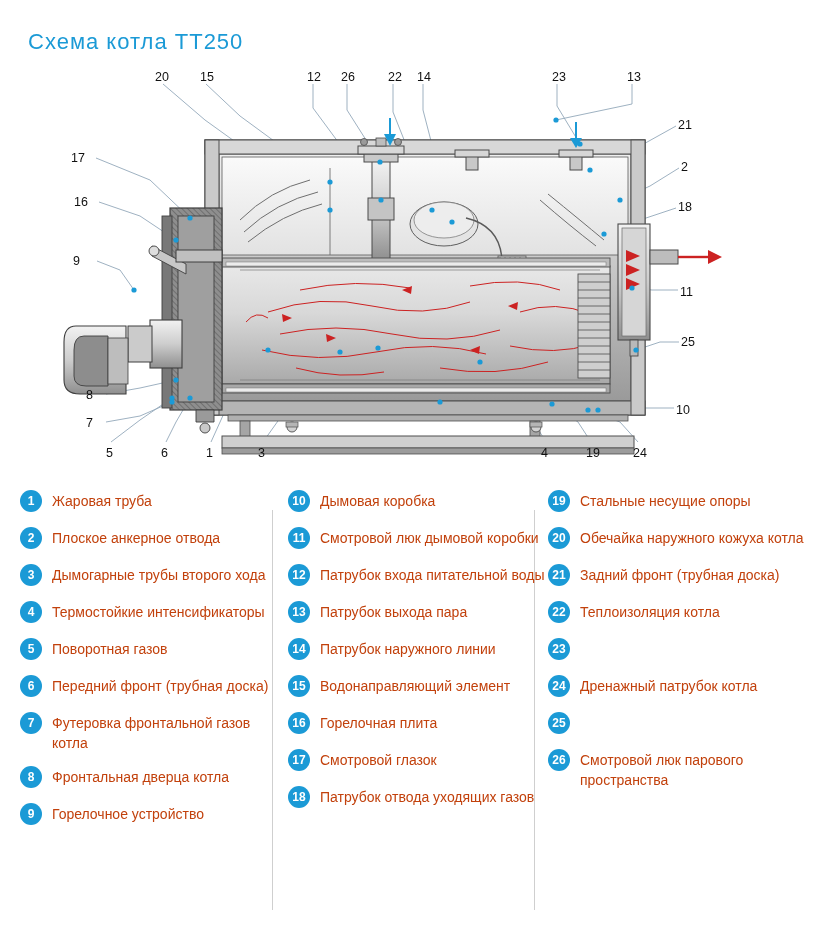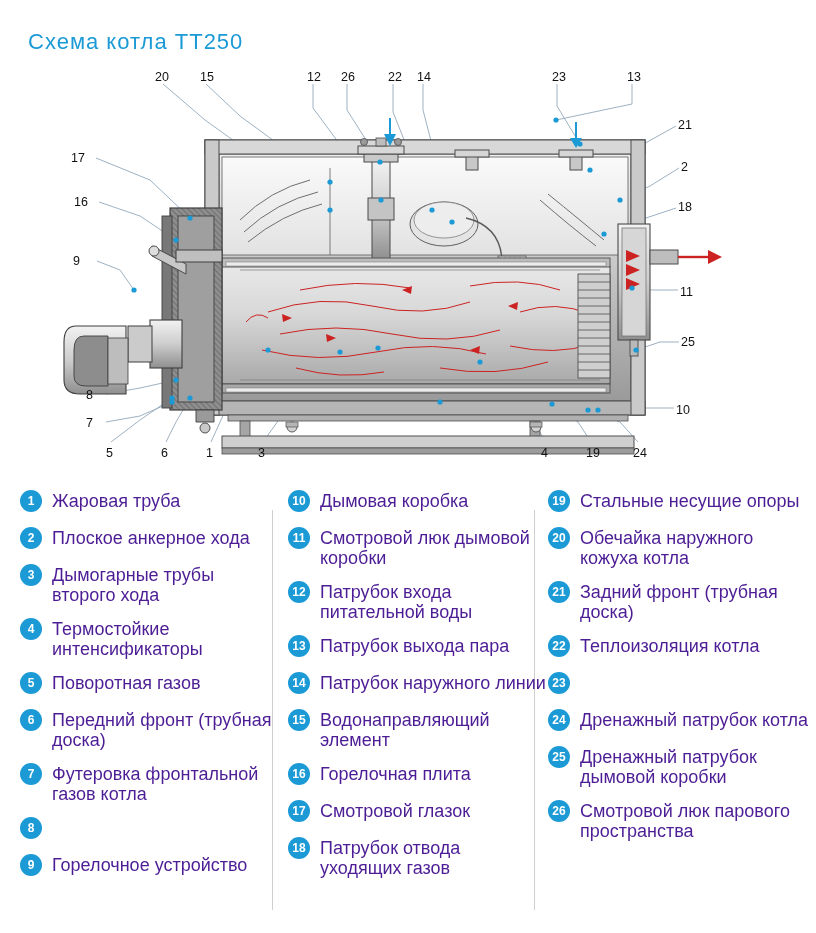--- a/index.html
+++ b/index.html
@@ -65,23 +65,23 @@
     background: #1b9ad6;
     color: #ffffff;
     font-size: 12px;
     font-weight: bold;
     line-height: 22px;
     text-align: center;
     margin-right: 10px;
     margin-top: 0px;
   }
   .legend-text {
-    font-size: 18px;
+    font-size: 14px;
     line-height: 20px;
-    color: #4c1d95;
+    color: #c2410c;
     padding-top: 1px;
   }
   .divider {
     position: absolute;
     top: 20px;
     width: 1px;
     background: #cfcfcf;
     height: 400px;
   }
   .div1 { left: 272px; }
@@ -375,21 +375,21 @@
     <div class="divider div1"></div>
     <div class="divider div2"></div>
 
     <div class="legend-col col1">
         <div class="legend-item">
           <span class="badge">1</span>
           <span class="legend-text">Жаровая труба</span>
         </div>
         <div class="legend-item">
           <span class="badge">2</span>
-          <span class="legend-text">Плоское анкерное хода</span>
+          <span class="legend-text">Плоское анкерное отвода</span>
         </div>
         <div class="legend-item">
           <span class="badge">3</span>
           <span class="legend-text">Дымогарные трубы второго хода</span>
         </div>
         <div class="legend-item">
           <span class="badge">4</span>
           <span class="legend-text">Термостойкие интенсификаторы</span>
         </div>
         <div class="legend-item">
@@ -399,20 +399,21 @@
         <div class="legend-item">
           <span class="badge">6</span>
           <span class="legend-text">Передний фронт (трубная доска)</span>
         </div>
         <div class="legend-item">
           <span class="badge">7</span>
           <span class="legend-text">Футеровка фронтальной газов котла</span>
         </div>
         <div class="legend-item">
           <span class="badge">8</span>
+          <span class="legend-text">Фронтальная дверца котла</span>
         </div>
         <div class="legend-item">
           <span class="badge">9</span>
           <span class="legend-text">Горелочное устройство</span>
         </div>
       </div>
     <div class="legend-col col2">
         <div class="legend-item">
           <span class="badge">10</span>
           <span class="legend-text">Дымовая коробка</span>
@@ -469,21 +470,20 @@
         </div>
         <div class="legend-item">
           <span class="badge">23</span>
         </div>
         <div class="legend-item">
           <span class="badge">24</span>
           <span class="legend-text">Дренажный патрубок котла</span>
         </div>
         <div class="legend-item">
           <span class="badge">25</span>
-          <span class="legend-text">Дренажный патрубок дымовой коробки</span>
         </div>
         <div class="legend-item">
           <span class="badge">26</span>
           <span class="legend-text">Смотровой люк парового пространства</span>
         </div>
       </div>
   </div>
 
 </div>
 

